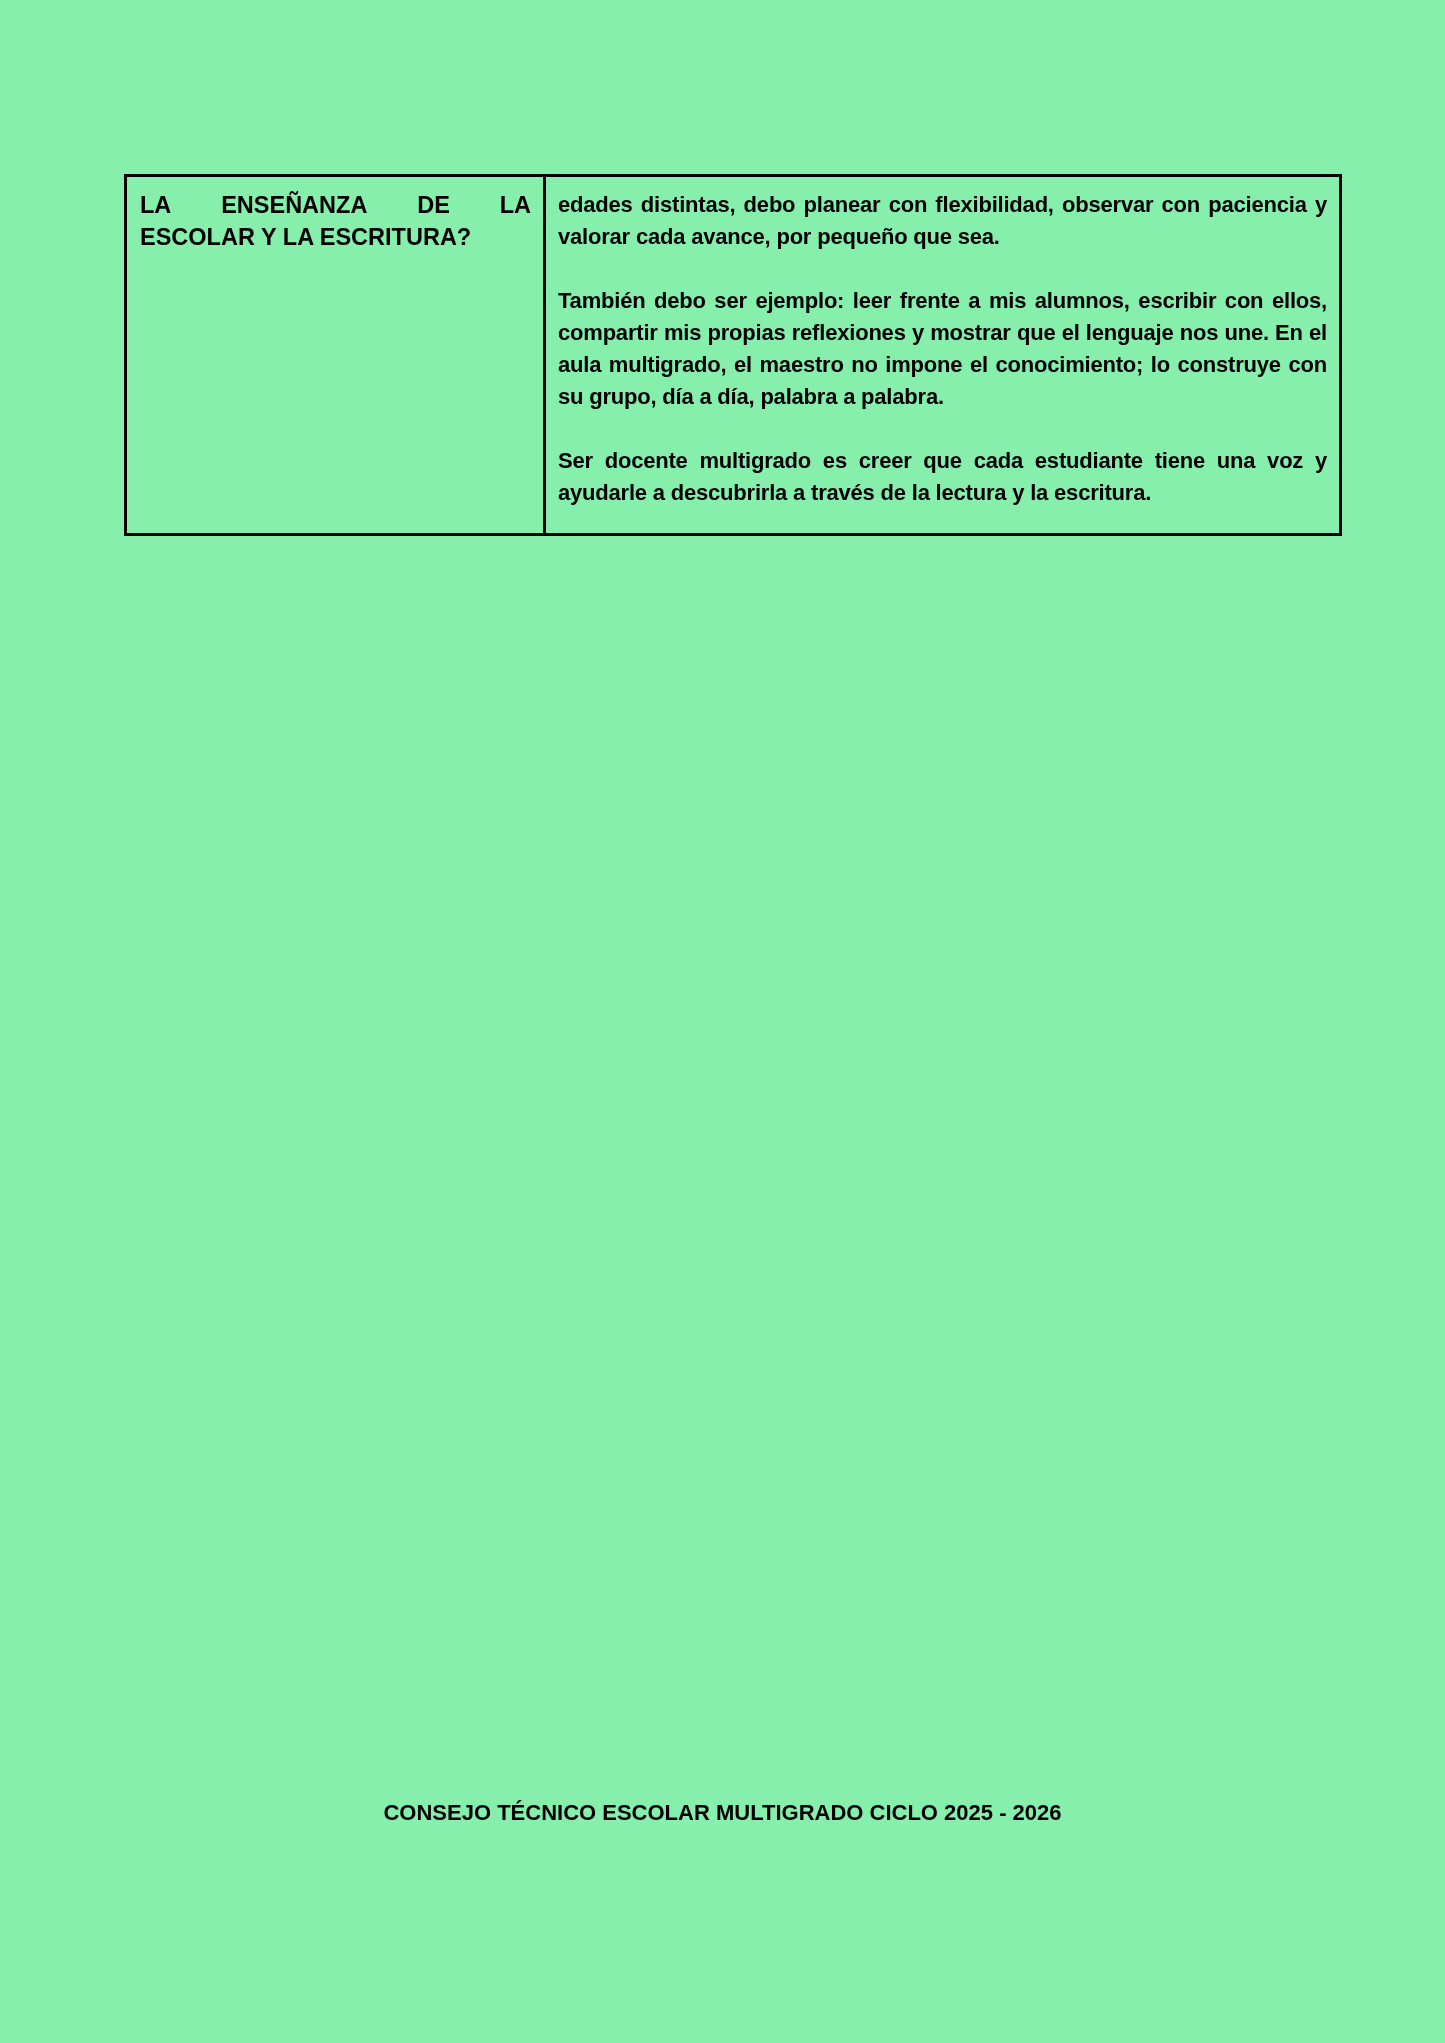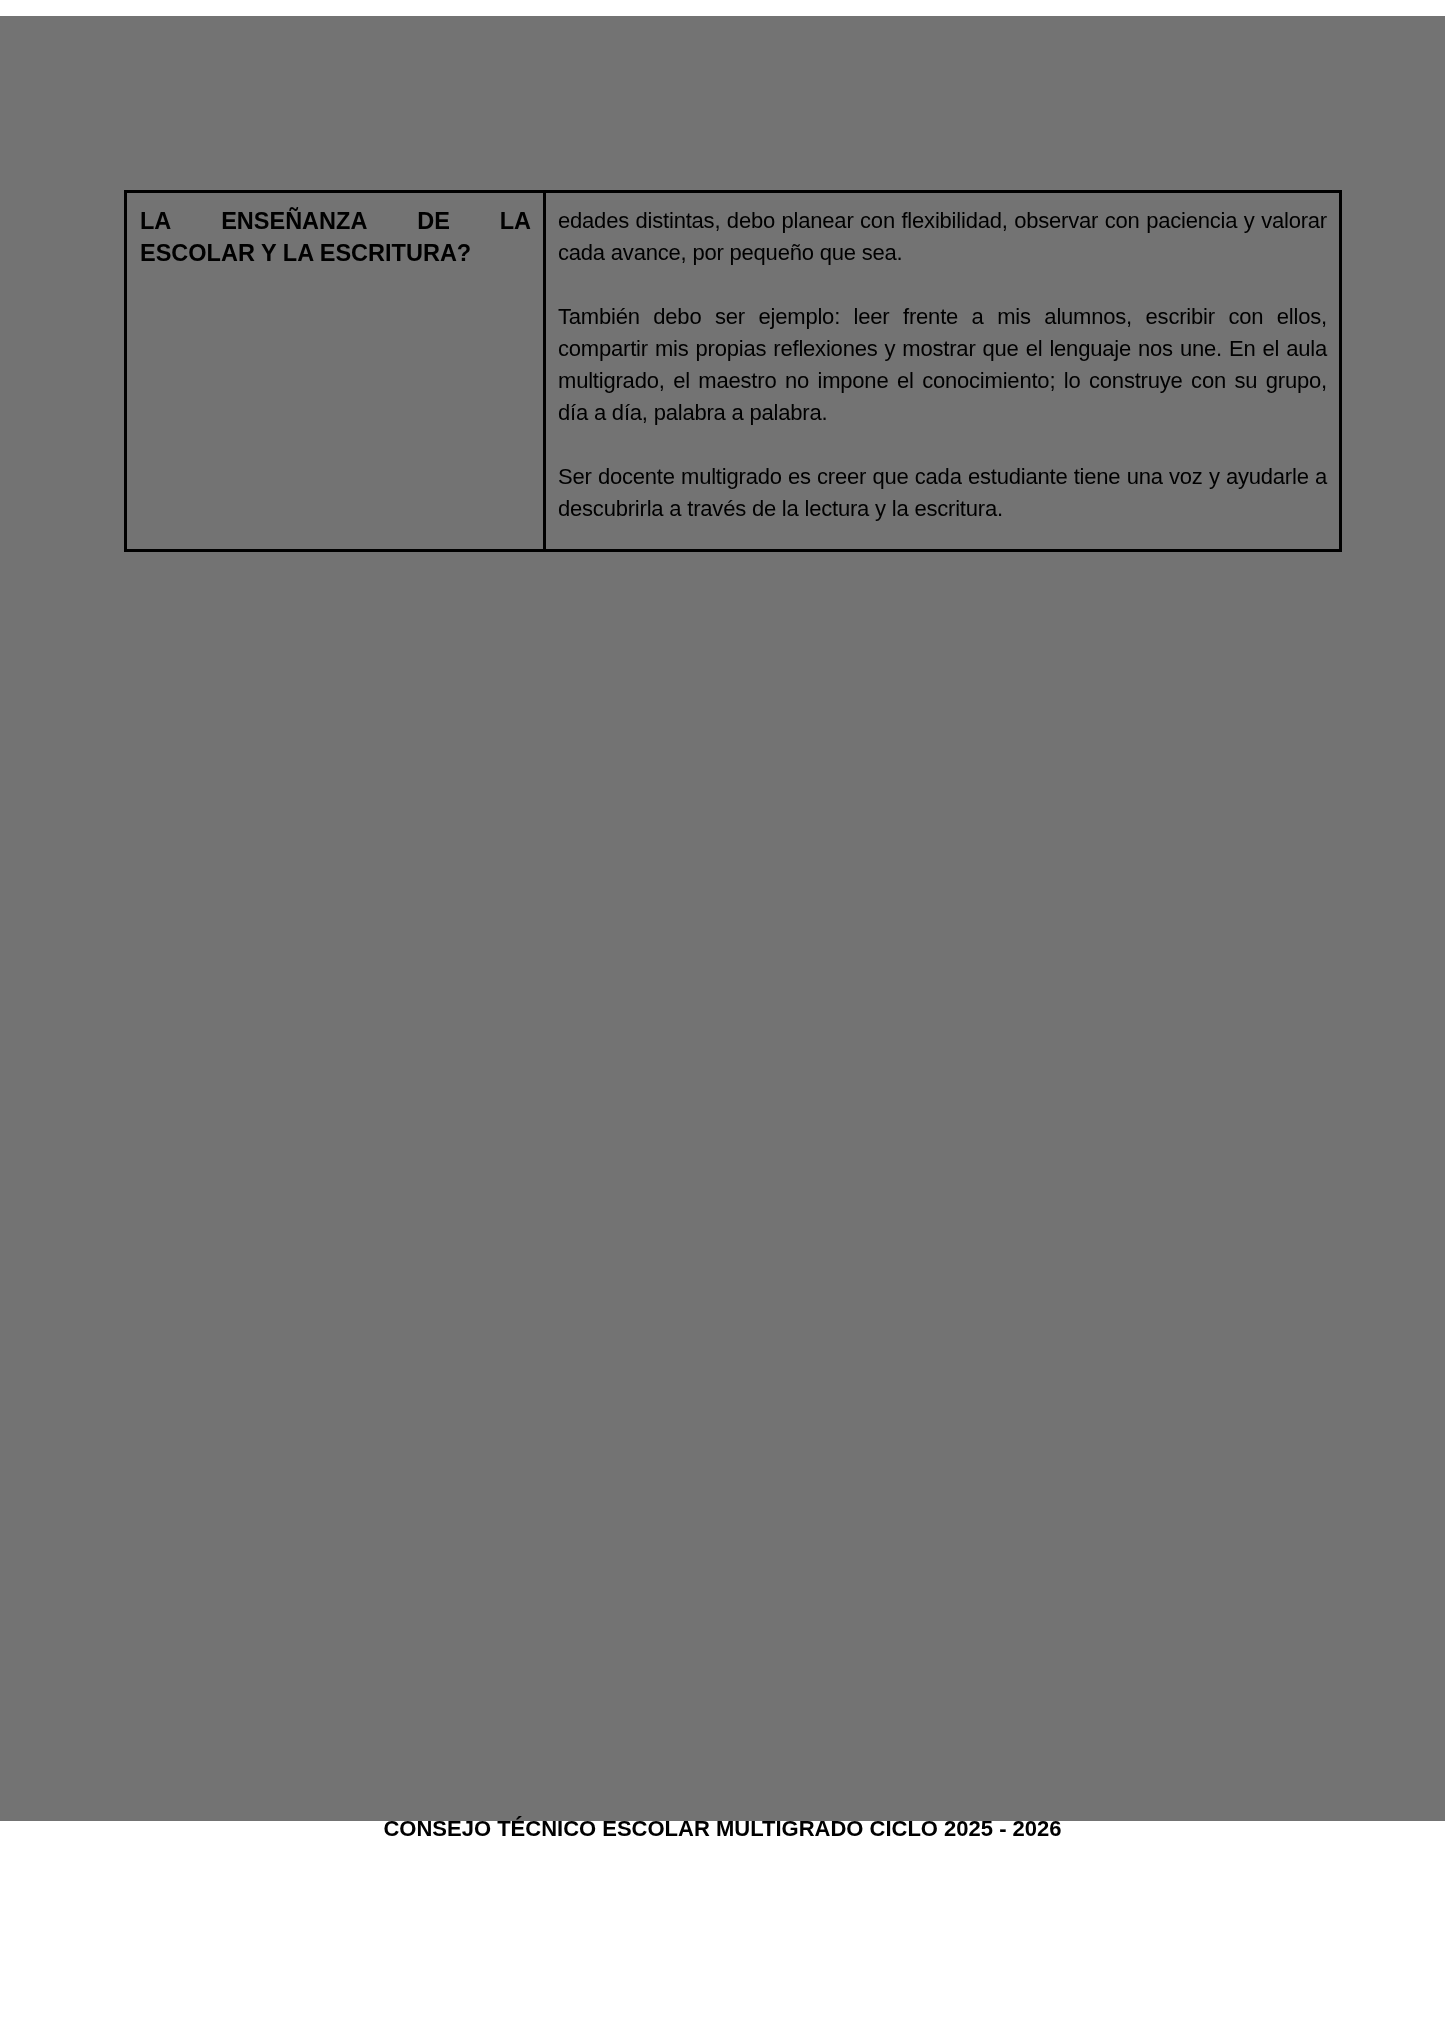--- a/index.html
+++ b/index.html
@@ -10,24 +10,24 @@
     body {
       width: 1445px;
       height: 2043px;
       position: relative;
       overflow: hidden;
       font-family: "Liberation Sans", sans-serif;
       color: #000000;
     }
     .page {
       position: absolute;
-      left: 0; top: 16px;
+      left: 0; top: 0;
       width: 1445px;
-      height: 1805px;
-      background: #737373;
+      height: 2043px;
+      background: #86efac;
     }
     .content-table {
       position: absolute;
       left: 124px;
       top: 174px;
       width: 1215px;
       border-collapse: collapse;
       table-layout: fixed;
     }
     .content-table td {
@@ -47,20 +47,21 @@
       line-height: 32px;
       text-align: justify;
       text-align-last: left;
     }
     .question-line1 {
       display: flex;
       justify-content: space-between;
     }
     .answer-cell {
       padding: 12px 12px 6px 12px !important;
+      font-weight: bold;
     }
     .answer-para {
       font-size: 22px;
       line-height: 32px;
       text-align: justify;
       margin: 0 0 32px 0;
       letter-spacing: -0.2px;
     }
     .answer-para:last-child {
       margin-bottom: 0;

